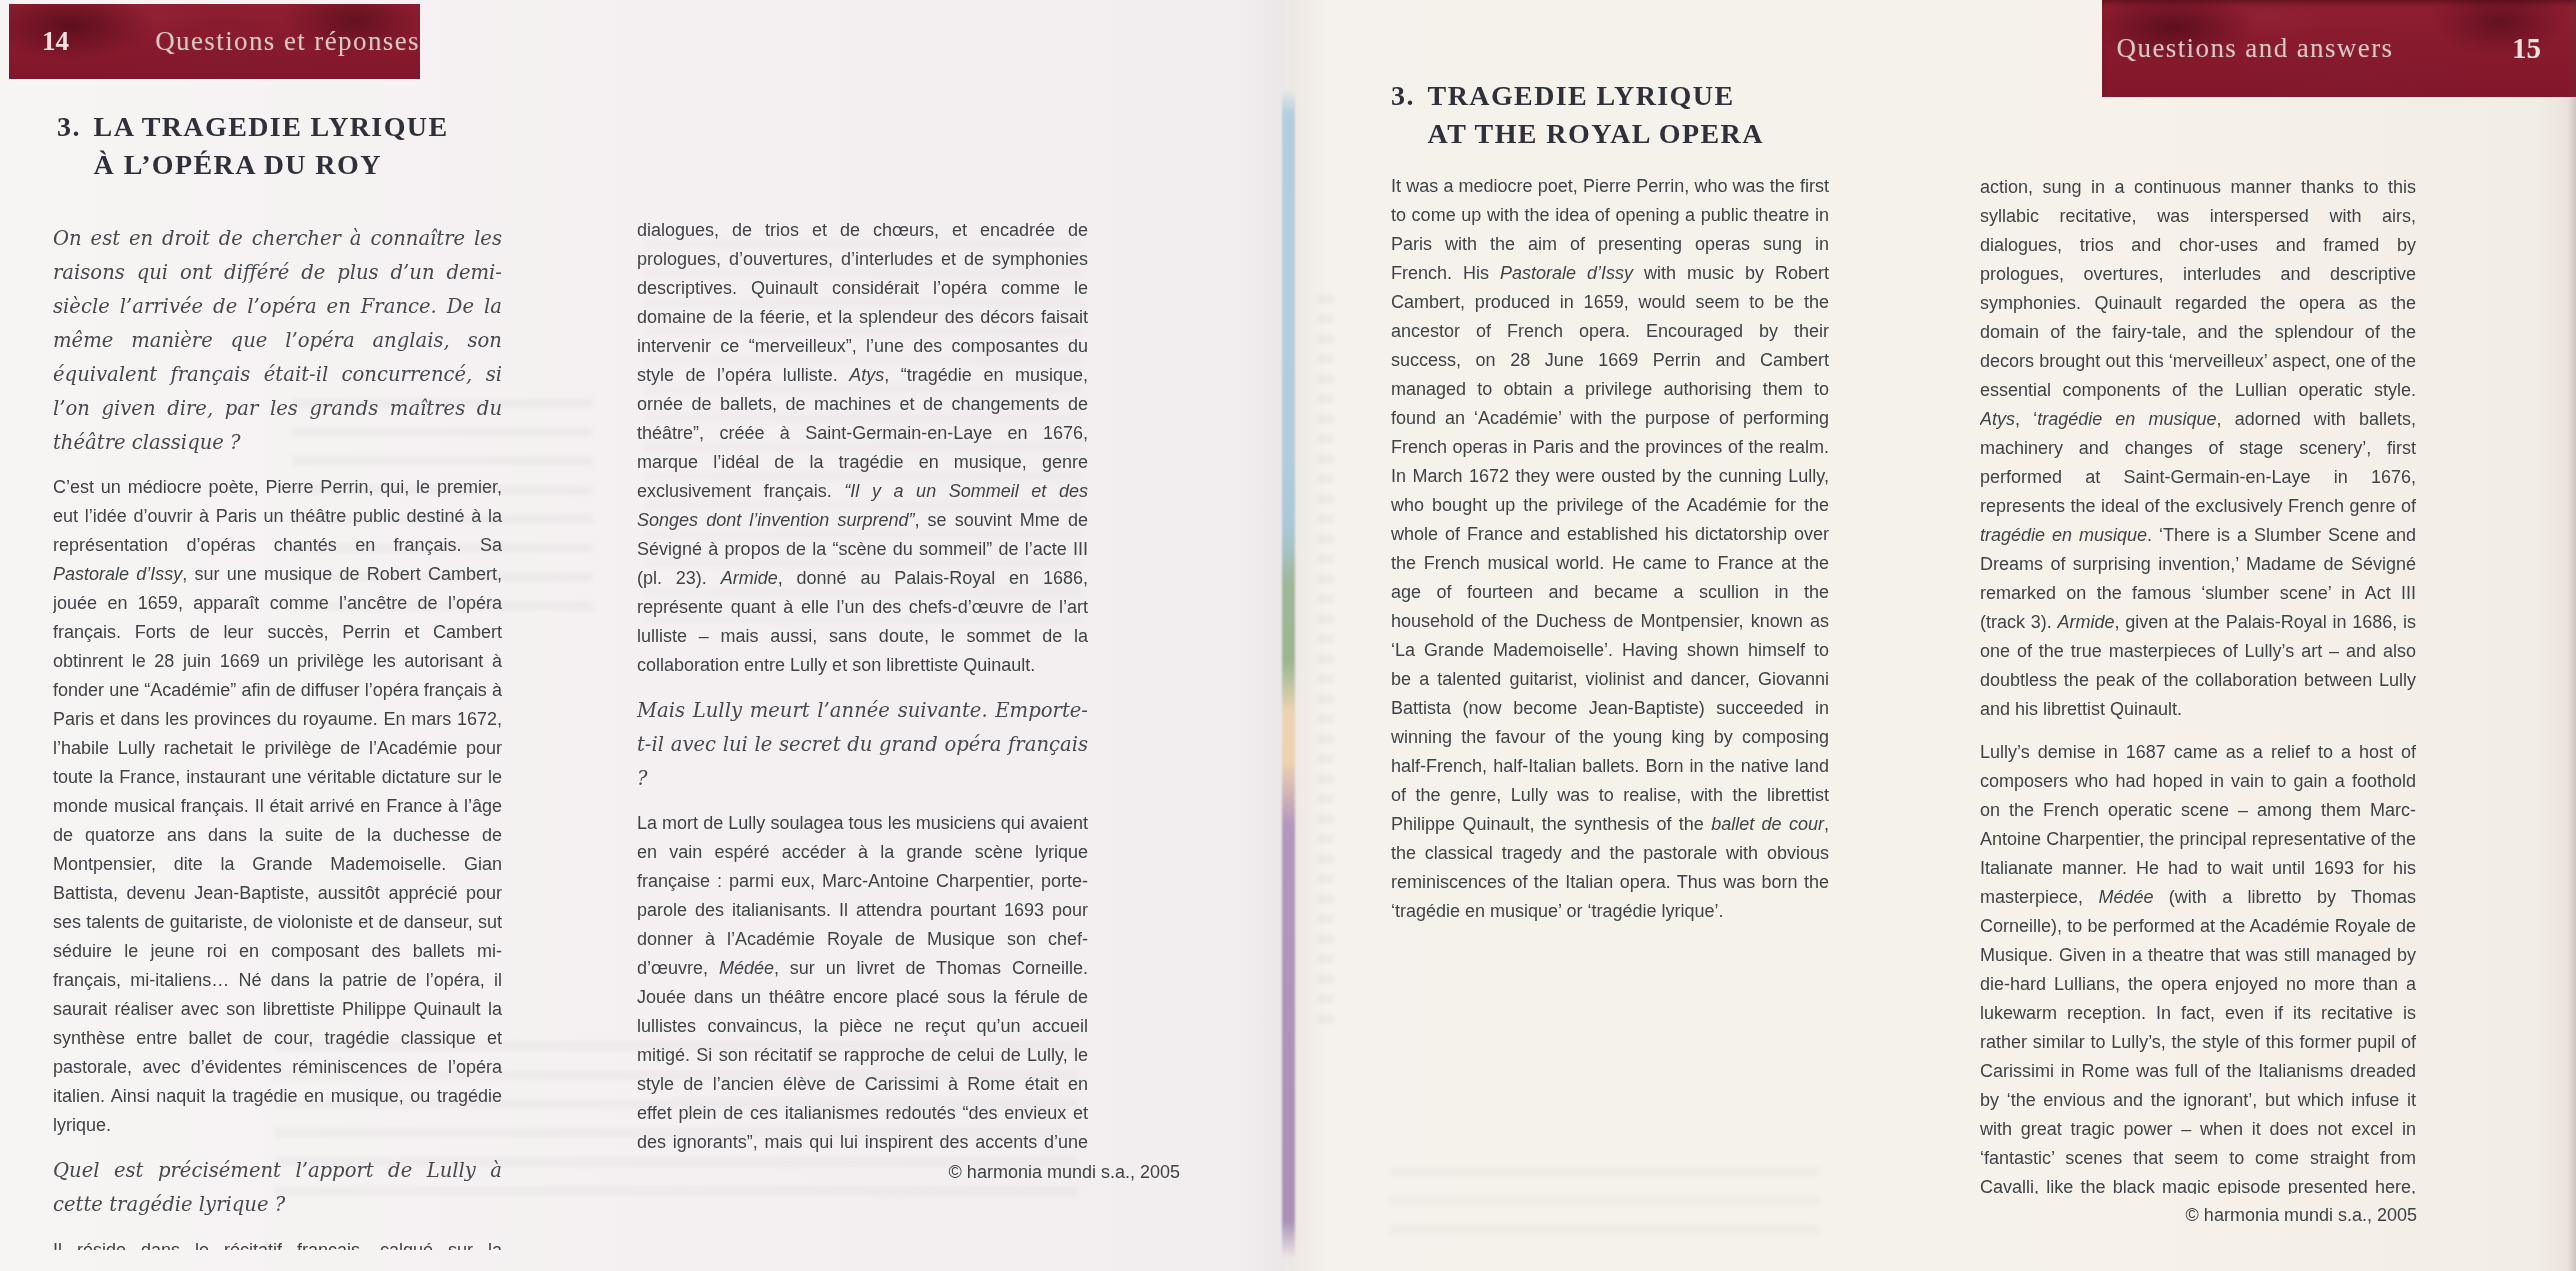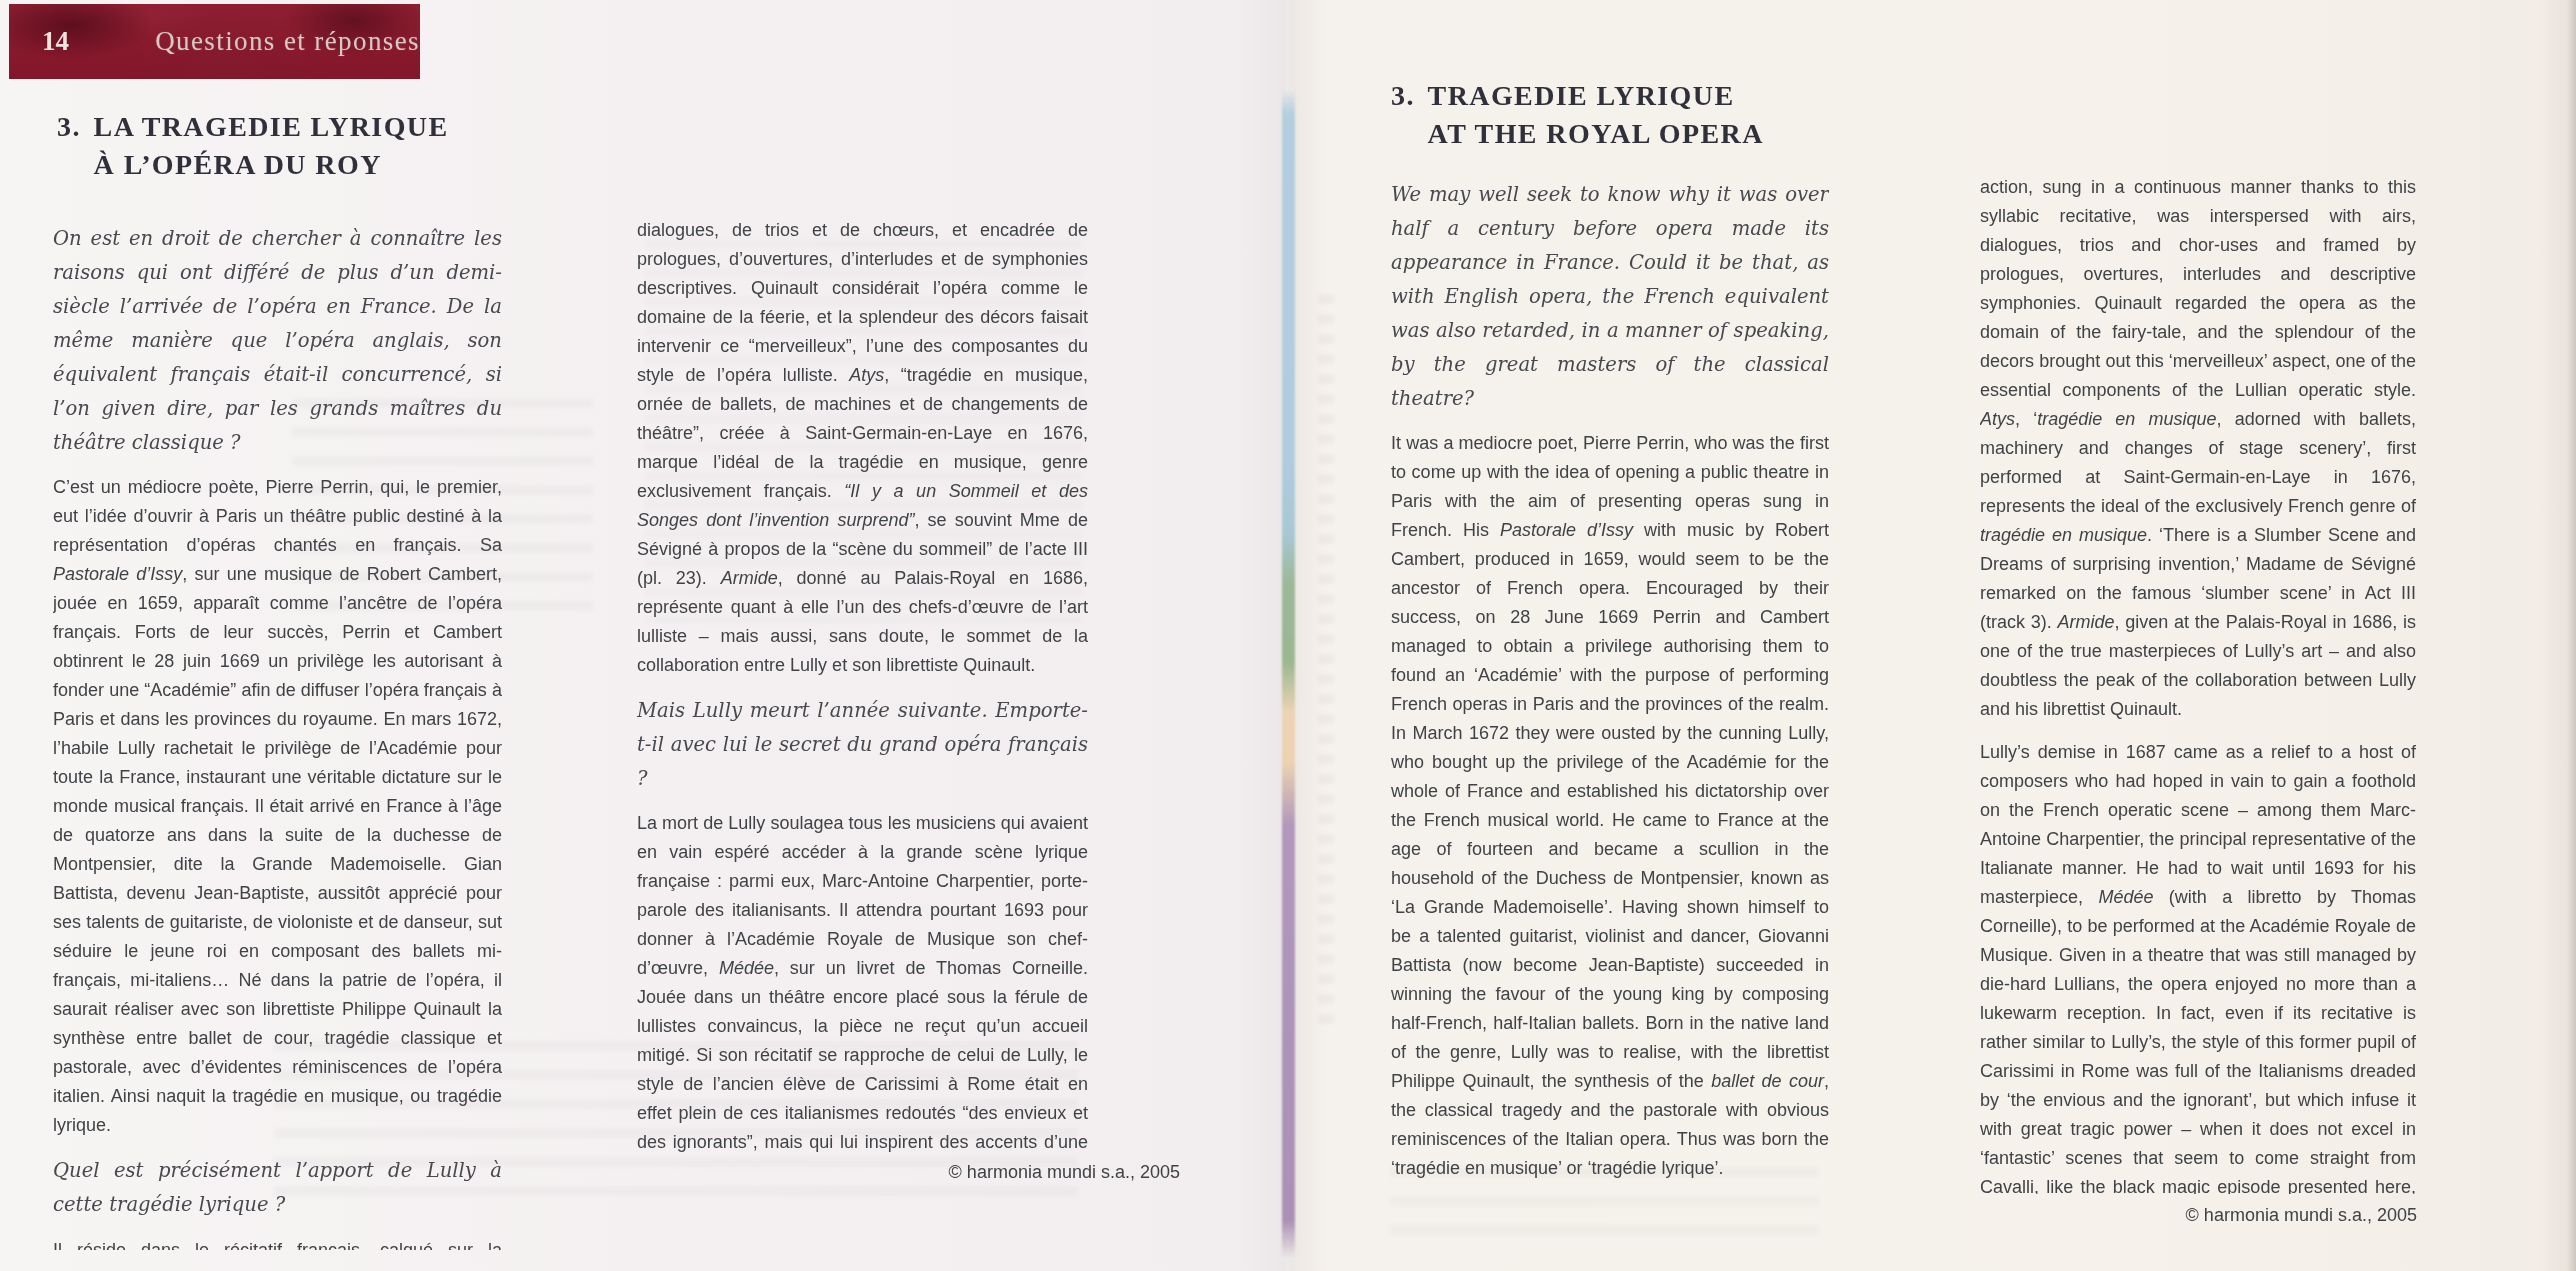--- a/index.html
+++ b/index.html
@@ -136,31 +136,34 @@
     <div class="ghost" style="left:292px;top:398px;width:301px;height:228px;opacity:.55"></div>
     <div class="ghost" style="left:644px;top:239px;width:438px;height:384px;opacity:.35"></div>
     <div class="ghost" style="left:274px;top:1041px;width:804px;height:169px;opacity:.5"></div>
   </div>
 
   <div class="page right">
     <div class="ghost v" style="left:29px;top:292px;height:731px;opacity:.6"></div>
     <div class="ghost" style="left:101px;top:1167px;width:429px;height:84px;opacity:.45"></div>
   </div>
 
+  <div class="band band-right">
+    <span class="band-label">Questions and answers</span>
+    <span class="pagenum">15</span>
+  </div>
 
   <div class="sec-title right-t">
     <span class="tnum">3.</span>
     <span class="tlines">
       <span>TRAGEDIE LYRIQUE</span><br>
       <span>AT THE ROYAL OPERA</span>
     </span>
   </div>
 
   <div class="col" style="left:1391px;top:172px;width:438px;height:1083px">
-      <p class="q">We may well seek to know why it was over half a century before opera made its appearance in France. Could it be that, as with English opera, the French equivalent was also retarded, in a manner of speaking, by the great masters of the classical theatre?</p>
       <p class="a">It was a mediocre poet, Pierre Perrin, who was the first to come up with the idea of opening a public theatre in Paris with the aim of presenting operas sung in French. His <i>Pastorale d’Issy</i> with music by Robert Cambert, produced in 1659, would seem to be the ancestor of French opera. Encouraged by their success, on 28 June 1669 Perrin and Cambert managed to obtain a privilege authorising them to found an ‘Académie’ with the purpose of performing French operas in Paris and the provinces of the realm. In March 1672 they were ousted by the cunning Lully, who bought up the privilege of the Académie for the whole of France and established his dictatorship over the French musical world. He came to France at the age of fourteen and became a scullion in the household of the Duchess de Montpensier, known as ‘La Grande Mademoiselle’. Having shown himself to be a talented guitarist, violinist and dancer, Giovanni Battista (now become Jean-Baptiste) succeeded in winning the favour of the young king by composing half-French, half-Italian ballets. Born in the native land of the genre, Lully was to realise, with the librettist Philippe Quinault, the synthesis of the <i>ballet de cour</i>, the classical tragedy and the pastorale with obvious reminiscences of the Italian opera. Thus was born the ‘tragédie en musique’ or ‘tragédie lyrique’.</p>
     </div>
 
   <div class="col" style="left:1980px;top:173px;width:436px;height:1021px">
       <p class="a">action, sung in a continuous manner thanks to this syllabic recitative, was interspersed with airs, dialogues, trios and chor-uses and framed by prologues, overtures, interludes and descriptive symphonies. Quinault regarded the opera as the domain of the fairy-tale, and the splendour of the decors brought out this ‘merveilleux’ aspect, one of the essential components of the Lullian operatic style. <i>Atys</i>, ‘<i>tragédie en musique</i>, adorned with ballets, machinery and changes of stage scenery’, first performed at Saint-Germain-en-Laye in 1676, represents the ideal of the exclusively French genre of <i>tragédie en musique</i>. ‘There is a Slumber Scene and Dreams of surprising invention,’ Madame de Sévigné remarked on the famous ‘slumber scene’ in Act III (track 3). <i>Armide</i>, given at the Palais-Royal in 1686, is one of the true masterpieces of Lully’s art – and also doubtless the peak of the collaboration between Lully and his librettist Quinault.</p>
       <p class="a">Lully’s demise in 1687 came as a relief to a host of composers who had hoped in vain to gain a foothold on the French operatic scene – among them Marc-Antoine Charpentier, the principal representative of the Italianate manner. He had to wait until 1693 for his masterpiece, <i>Médée</i> (with a libretto by Thomas Corneille), to be performed at the Académie Royale de Musique. Given in a theatre that was still managed by die-hard Lullians, the opera enjoyed no more than a lukewarm reception. In fact, even if its recitative is rather similar to Lully’s, the style of this former pupil of Carissimi in Rome was full of the Italianisms dreaded by ‘the envious and the ignorant’, but which infuse it with great tragic power – when it does not excel in ‘fantastic’ scenes that seem to come straight from Cavalli, like the black magic episode presented here, from Act III (track 25: ‘Dieux du Cocyte’ – ‘Gods of Cocytus’), an echo of a similar scene in the earlier composer’s .</p>
     </div>
 
   <div class="copyright cr">© harmonia mundi s.a., 2005</div>
 

